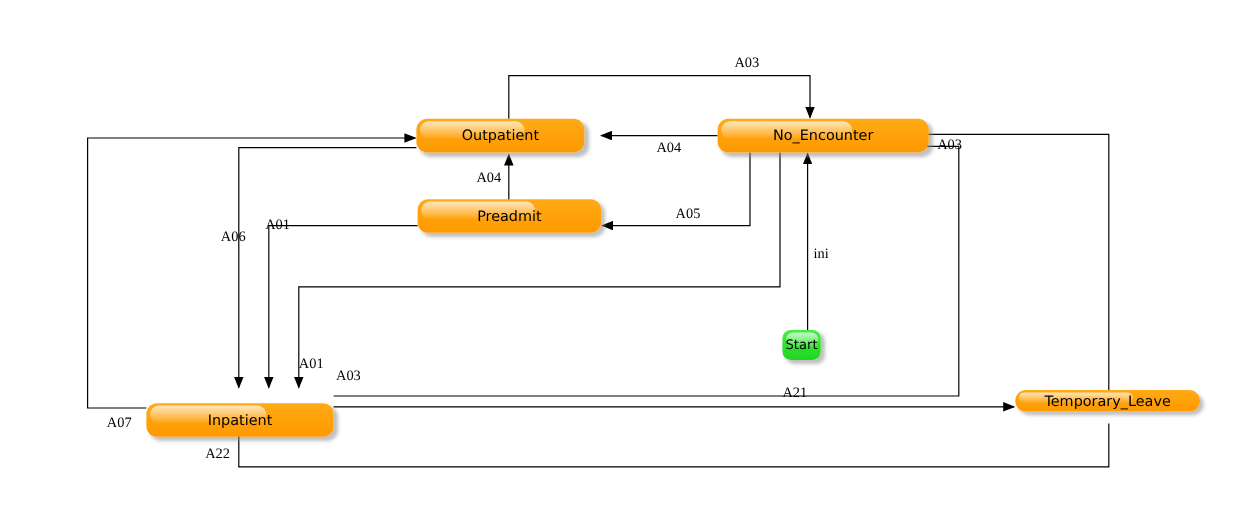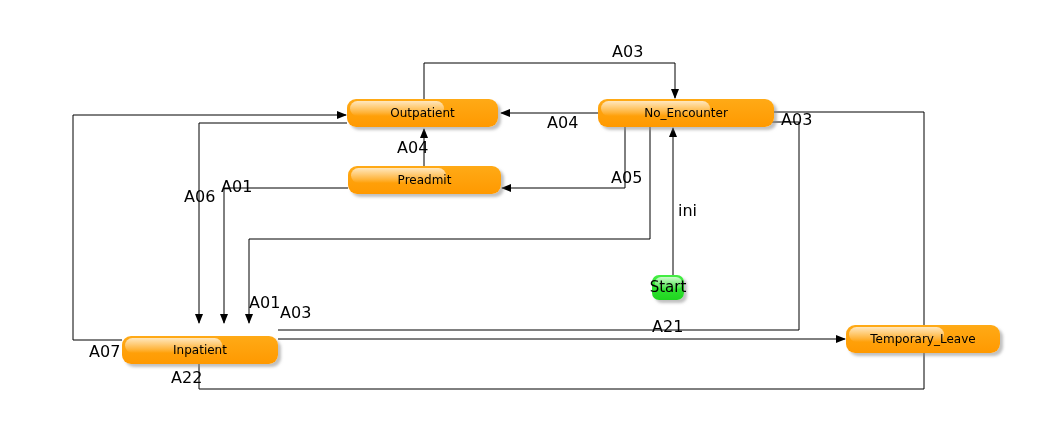--- a/index.html
+++ b/index.html
@@ -4,40 +4,41 @@
 <style>
   html,body{margin:0;padding:0;}
   body{font-family:"DejaVu Sans","Liberation Sans",sans-serif;background:#fff;}
   #stage{
     position:relative;width:1037px;height:424px;overflow:hidden;
     background:var(--bg,#fff);
   }
   #edges-svg{position:absolute;left:0;top:0;}
   .edge-line{fill:none;stroke:var(--edge,#000);stroke-width:1;}
   .edge-label{
-    position:absolute;font-size:16px;line-height:12px;color:var(--label,#000);
+    position:absolute;font-size:12px;line-height:12px;color:var(--label,#000);
     white-space:nowrap;
+    font-family:Liberation Serif, serif;
   }
   .node{
     position:absolute;display:flex;align-items:center;justify-content:center;
     border-radius:9px;
     box-shadow:3px 3px 3px rgba(140,140,140,.55);
   }
   .node.state{background:linear-gradient(180deg,var(--state-top,#FFAA16),var(--state-bottom,#FF9900));}
   .node.start{background:linear-gradient(180deg,var(--start-top,#44EE44),var(--start-bottom,#1FD51F));border-radius:7px;}
   .gloss{
     position:absolute;left:3px;top:2px;width:62%;height:52%;border-radius:8px;
     background:linear-gradient(180deg,rgba(255,255,255,.72),rgba(255,255,255,.18) 78%,rgba(255,255,255,0));
     pointer-events:none;
   }
   .node.start .gloss{width:84%;height:50%;border-radius:6px;}
   .node-label{
     position:relative;font-size:12px;line-height:13px;color:#000;white-space:nowrap;
   }
-  .node.start .node-label{font-size:15px;}
+  .node.start .node-label{font-size:11px;}
 </style>
 </head>
 <body>
 
 <div id="stage" style="--bg: #FFFFFF; --edge: #000000; --label: #000000; --state-top: #FFAA16; --state-bottom: #FF9900; --start-top: #44EE44; --start-bottom: #1FD51F;">
   <svg id="edges-svg" width="1037" height="424">
     <defs>
       <marker id="arrow" markerWidth="10" markerHeight="8" refX="9" refY="4" orient="auto" markerUnits="userSpaceOnUse">
         <path d="M0,0 L10,4 L0,8 z" fill="#000000"></path>
       </marker>
@@ -53,49 +54,49 @@
       <polyline points="122,340 73,340 73,115 346,115" class="edge-line" marker-end="url(#arrow)"></polyline>
       <polyline points="278,330 799,330 799,122 751,122" class="edge-line" marker-end="url(#arrow)"></polyline>
       <polyline points="278,339 845,339" class="edge-line" marker-end="url(#arrow)"></polyline>
       <polyline points="924,325 924,112 751,112" class="edge-line" marker-end="url(#arrow)"></polyline>
       <polyline points="924,353 924,389 199,389 199,353" class="edge-line" marker-end="url(#arrow)"></polyline>
     </svg>
   <div id="labels-layer">
       <div class="edge-label" style="left: 612px; top: 46px;">A03</div>
       <div class="edge-label" style="left: 547px; top: 117px;">A04</div>
       <div class="edge-label" style="left: 397px; top: 142px;">A04</div>
-      <div class="edge-label" style="left: 563px; top: 172px; margin-left: 48px;">A05</div>
+      <div class="edge-label" style="left: 563px; top: 172px;">A05</div>
       <div class="edge-label" style="left: 678px; top: 205px;">ini</div>
       <div class="edge-label" style="left: 249px; top: 297px;">A01</div>
       <div class="edge-label" style="left: 221px; top: 181px;">A01</div>
       <div class="edge-label" style="left: 184px; top: 191px;">A06</div>
       <div class="edge-label" style="left: 89px; top: 346px;">A07</div>
       <div class="edge-label" style="left: 280px; top: 307px;">A03</div>
       <div class="edge-label" style="left: 652px; top: 321px;">A21</div>
       <div class="edge-label" style="left: 781px; top: 114px;">A03</div>
       <div class="edge-label" style="left: 171px; top: 372px;">A22</div>
     </div>
   <div id="nodes-layer">
-      <div class="node state" style="left: 347px; top: 99px; width: 151px; height: 28px; justify-content: center;">
+      <div class="node state" style="left: 347px; top: 99px; width: 140px; height: 28px; justify-content: center;">
         <span class="gloss"></span>
         <span class="node-label">Outpatient</span>
       </div>
       <div class="node state" style="left: 598px; top: 99px; width: 176px; height: 28px;">
         <span class="gloss"></span>
         <span class="node-label">No_Encounter</span>
       </div>
       <div class="node state" style="left: 348px; top: 166px; width: 153px; height: 28px;">
         <span class="gloss"></span>
         <span class="node-label">Preadmit</span>
       </div>
       <div class="node state" style="left: 122px; top: 336px; width: 156px; height: 28px;">
         <span class="gloss"></span>
         <span class="node-label">Inpatient</span>
       </div>
-      <div class="node state" style="left: 846px; top: 325px; width: 154px; height: 28px;">
+      <div class="node state" style="left: 846px; top: 325px; width: 154px; height: 18px;">
         <span class="gloss"></span>
         <span class="node-label">Temporary_Leave</span>
       </div>
       <div class="node start" style="left: 652px; top: 275px; width: 32px; height: 25px;">
         <span class="gloss"></span>
         <span class="node-label">Start</span>
       </div>
     </div>
 </div>
 

